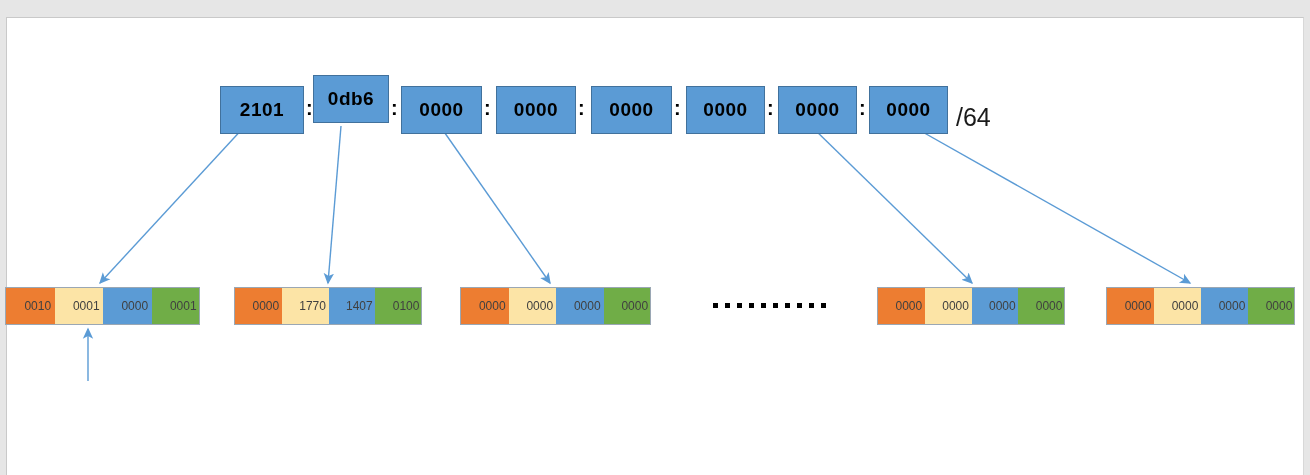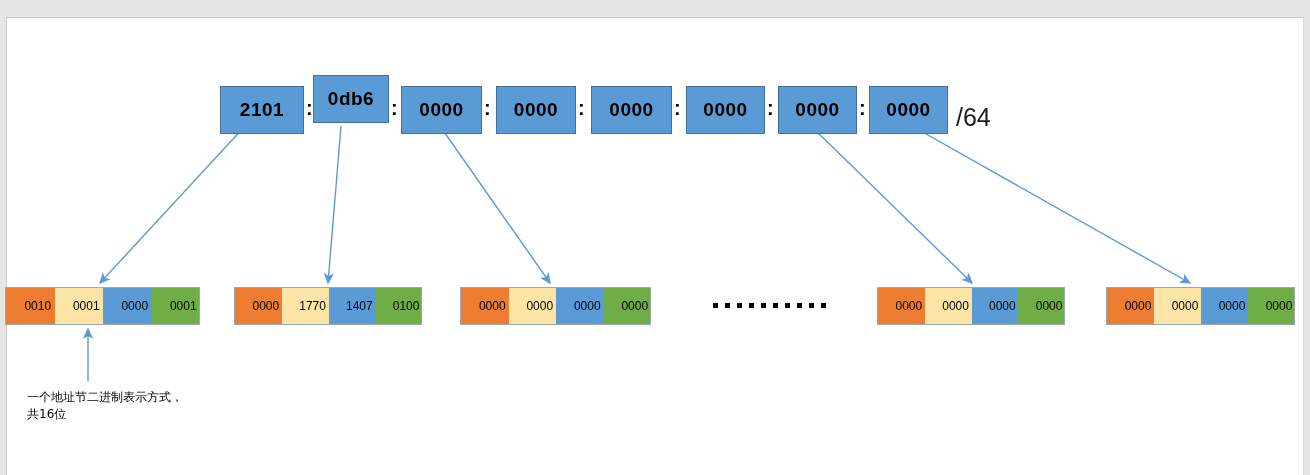--- a/index.html
+++ b/index.html
@@ -84,21 +84,21 @@
     display: flex;
     border: 1px solid #9aa7b4;
     box-sizing: border-box;
   }
   .bincell {
     flex: 1 1 0;
     display: flex;
     align-items: center;
     justify-content: center;
     font-size: 12px;
-    color: #000000;
+    color: #404040;
     box-sizing: border-box;
     border-right: 1px solid rgba(255,255,255,0.0);
     padding-left: 16px;
   }
   .bincell:last-child { border-right: none; }
   .c-orange { background: #ED7D31; }
   .c-yellow { background: #FCE4A6; }
   .c-blue   { background: #5B9BD5; }
   .c-green  { background: #70AD47; }
 
@@ -219,17 +219,15 @@
         <i></i>
         <i></i>
         <i></i>
         <i></i>
         <i></i>
         <i></i>
         <i></i>
         <i></i>
       </div>
 
-    <div id="caption" style="left: 27px; top: 389px;">一个地址节二进制表示方式，
-共16位</div>
 
   </div>
 </div>
 
 </body></html>

